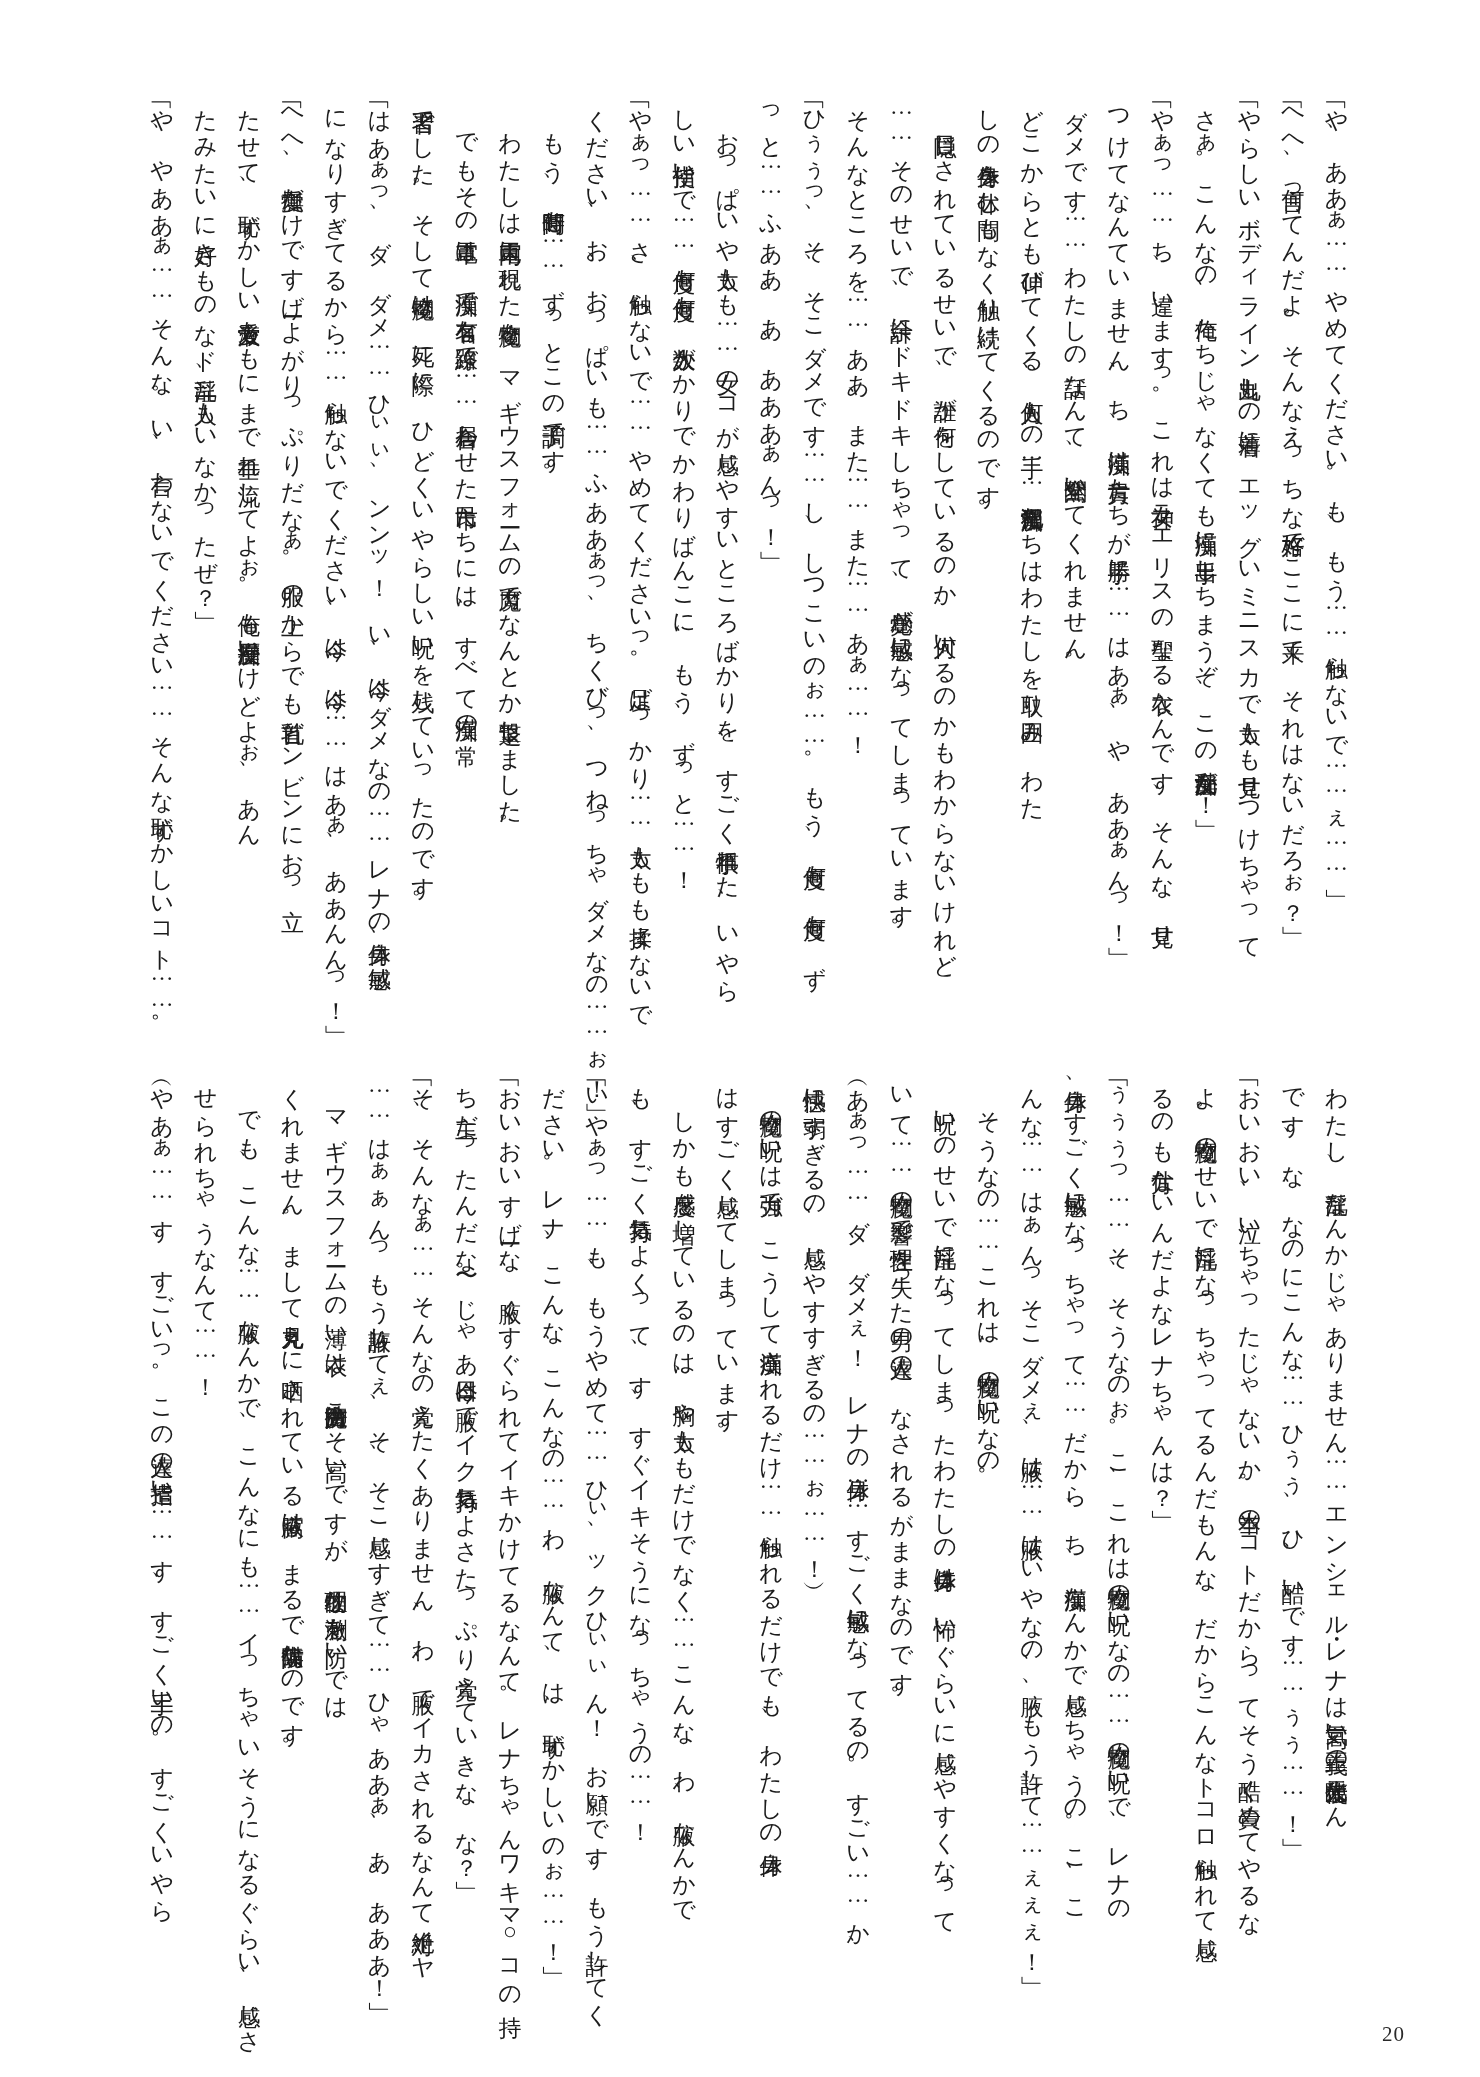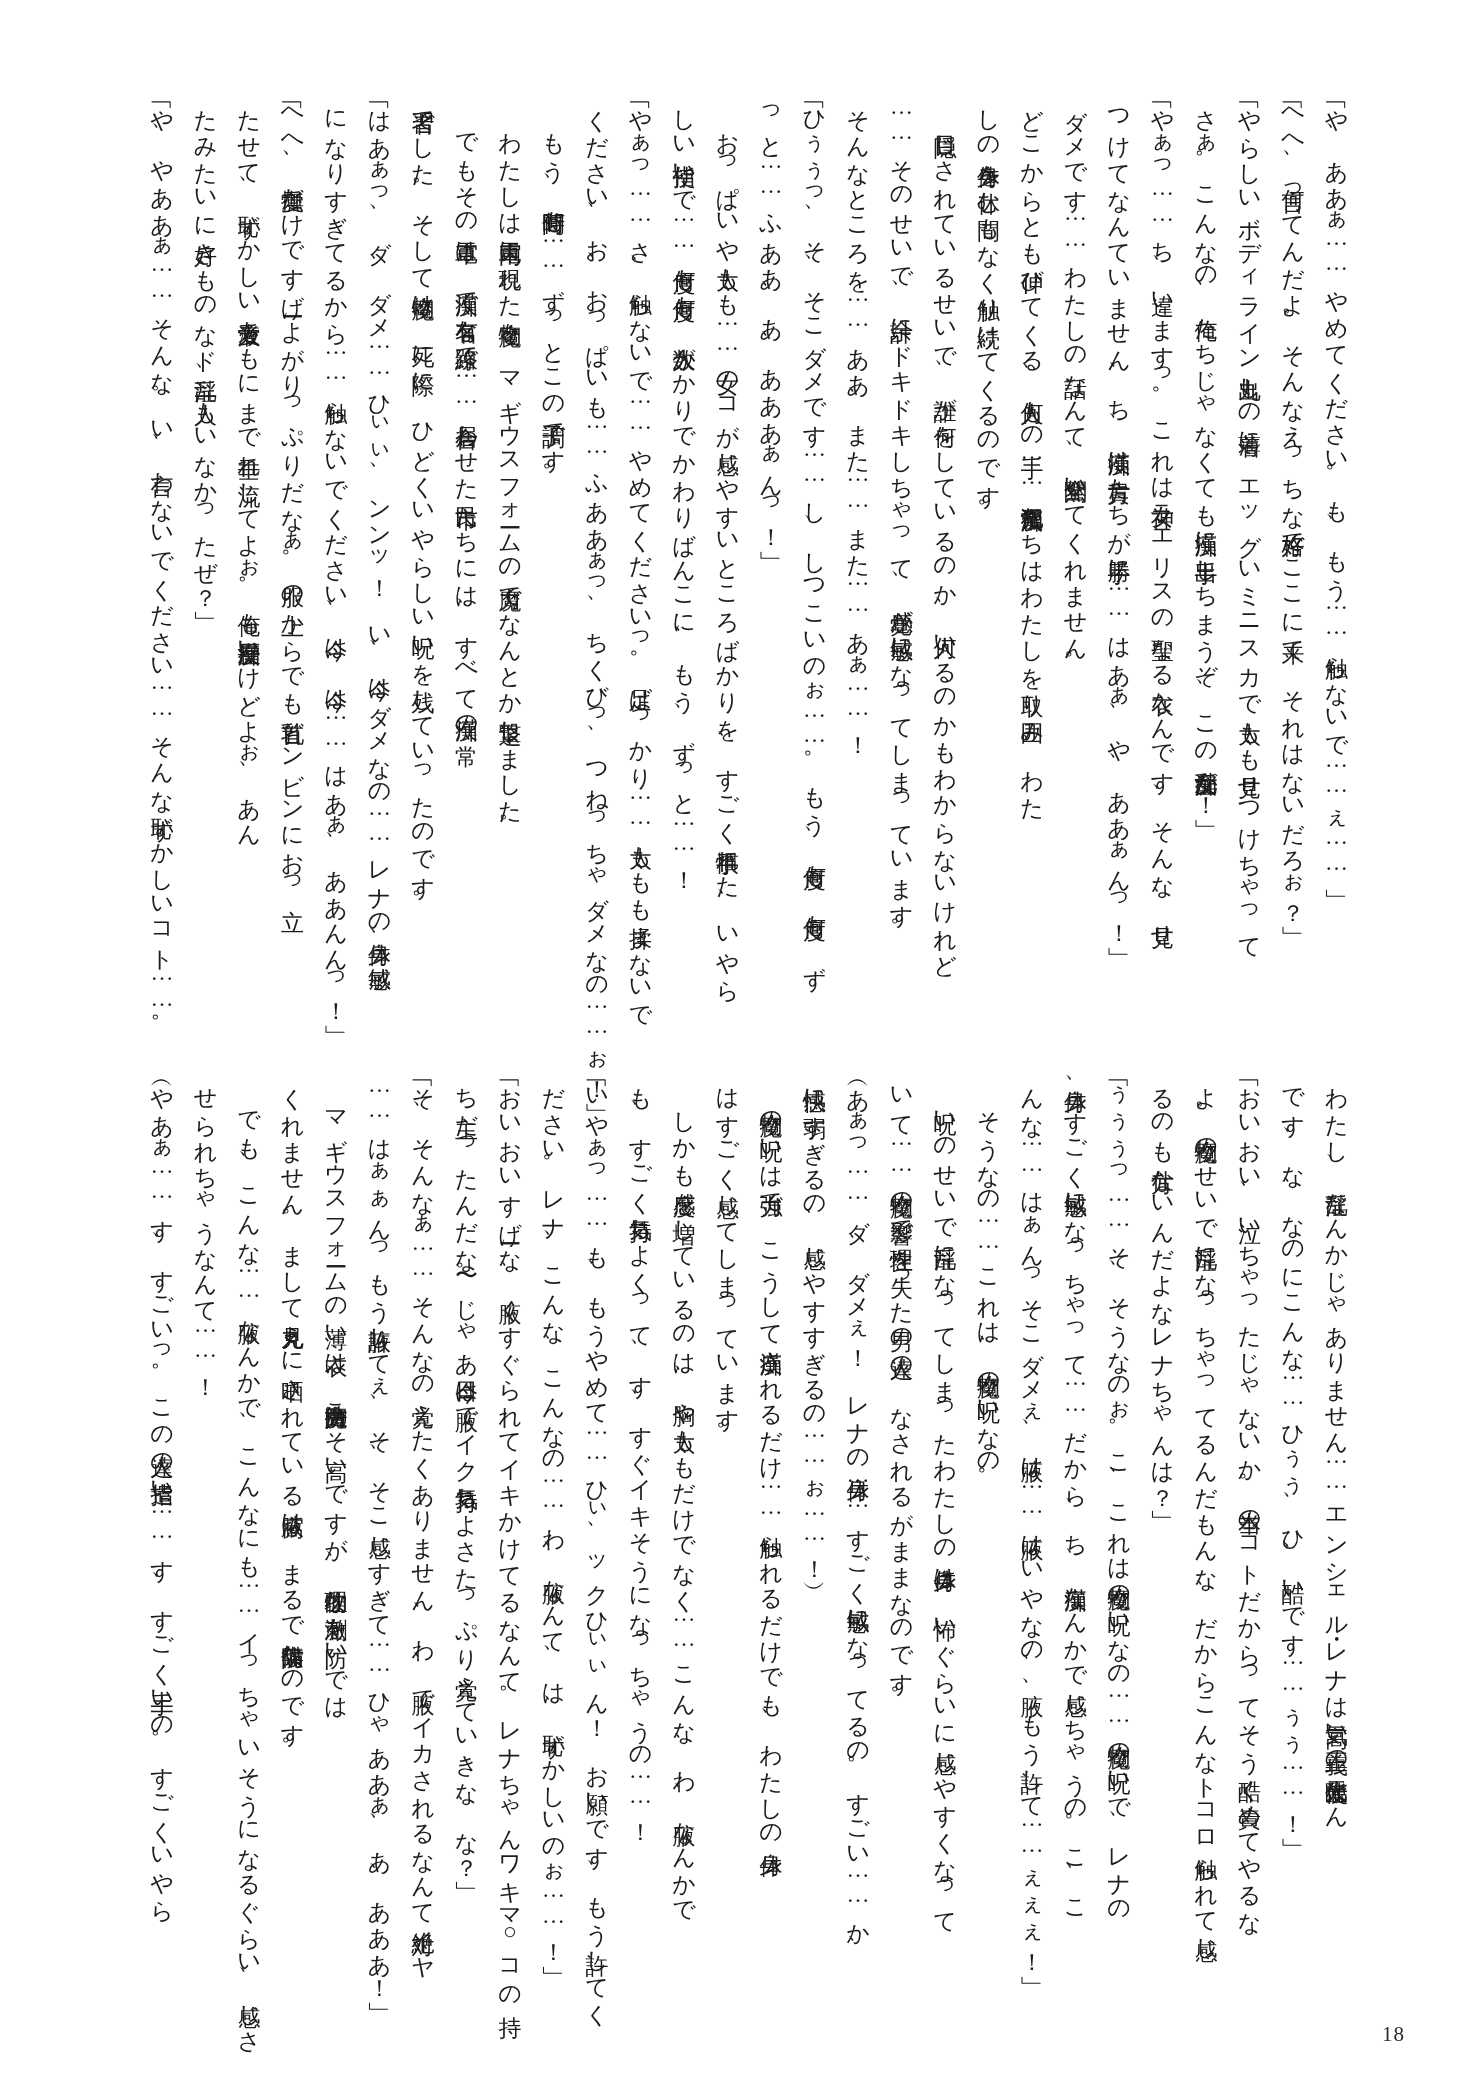--- a/index.html
+++ b/index.html
@@ -90,14 +90,14 @@
       <div class="col">「おいおいすげーな、腋くすぐられてイキかけてるなんて。レナちゃんワキマ○コの持</div>
       <div class="col">ち主だったんだな〜。じゃあ今日は腋でイク気持ちよさたっぷり覚えていきな、な？」</div>
       <div class="col">「そ、そんなぁ……そんなの覚えたくありません、わ、腋でイカされるなんて絶対イヤ</div>
       <div class="col">……はぁぁんっもう腋許してぇ、そ、そこ感じすぎて……ひゃああぁ、あ、あああ！」</div>
       <div class="col">　マギウスフォームの薄い衣は、魔法防御力こそ高いですが、物理的な刺激を防いでは</div>
       <div class="col">くれません。まして丸見えに晒されている腋窩は、まるで無防備なのです。</div>
       <div class="col">　でも、こんな……腋なんかで、こんなにも……イっちゃいそうになるぐらい、感じさ</div>
       <div class="col">せられちゃうなんて……！</div>
       <div class="col">（やあぁ……す、すごいっ。この人達の指遣い……す、すごく上手いの。すごくいやら</div>
     </section>
-  <div class="page-number">18</div>
+  <div class="page-number">20</div>
 </div>
 
 </body></html>

